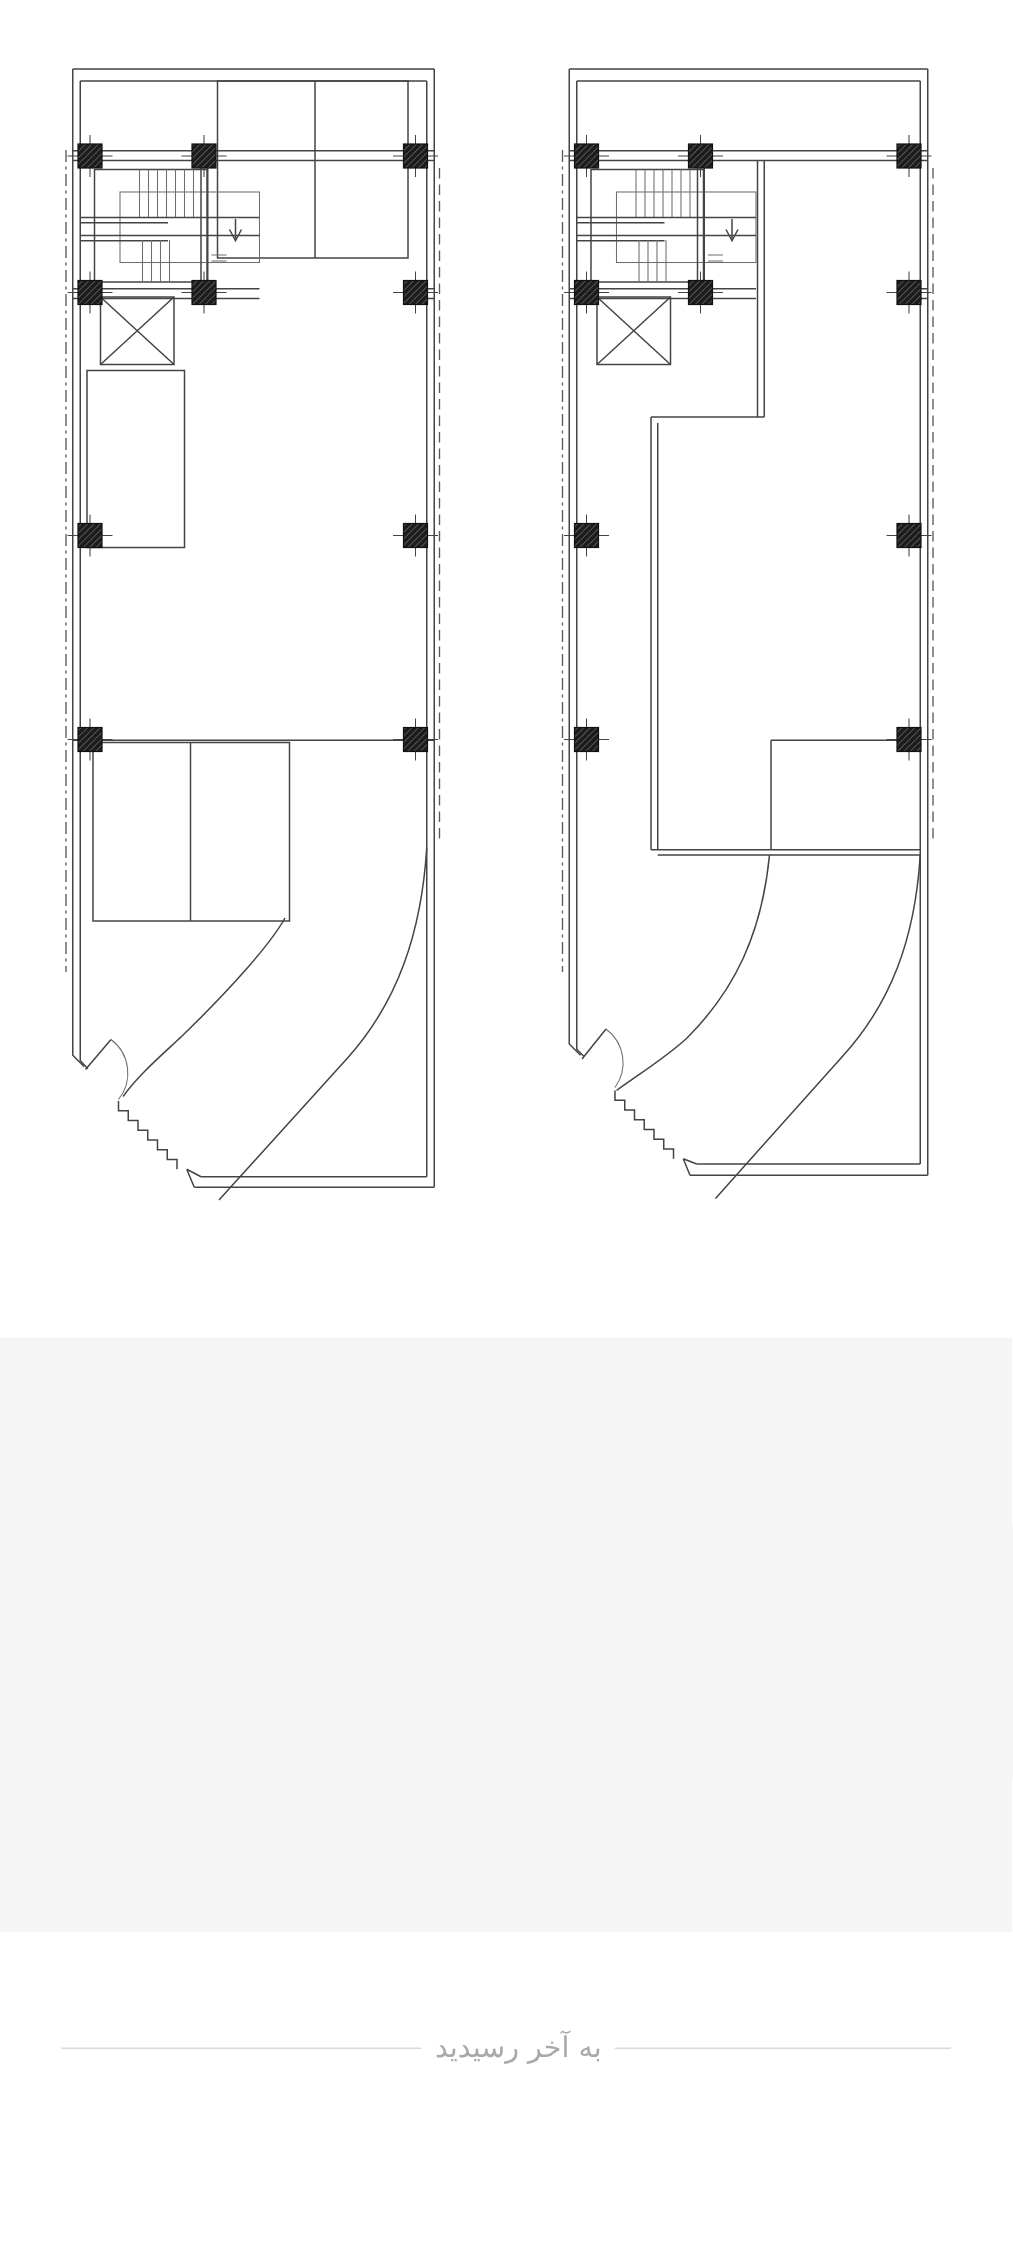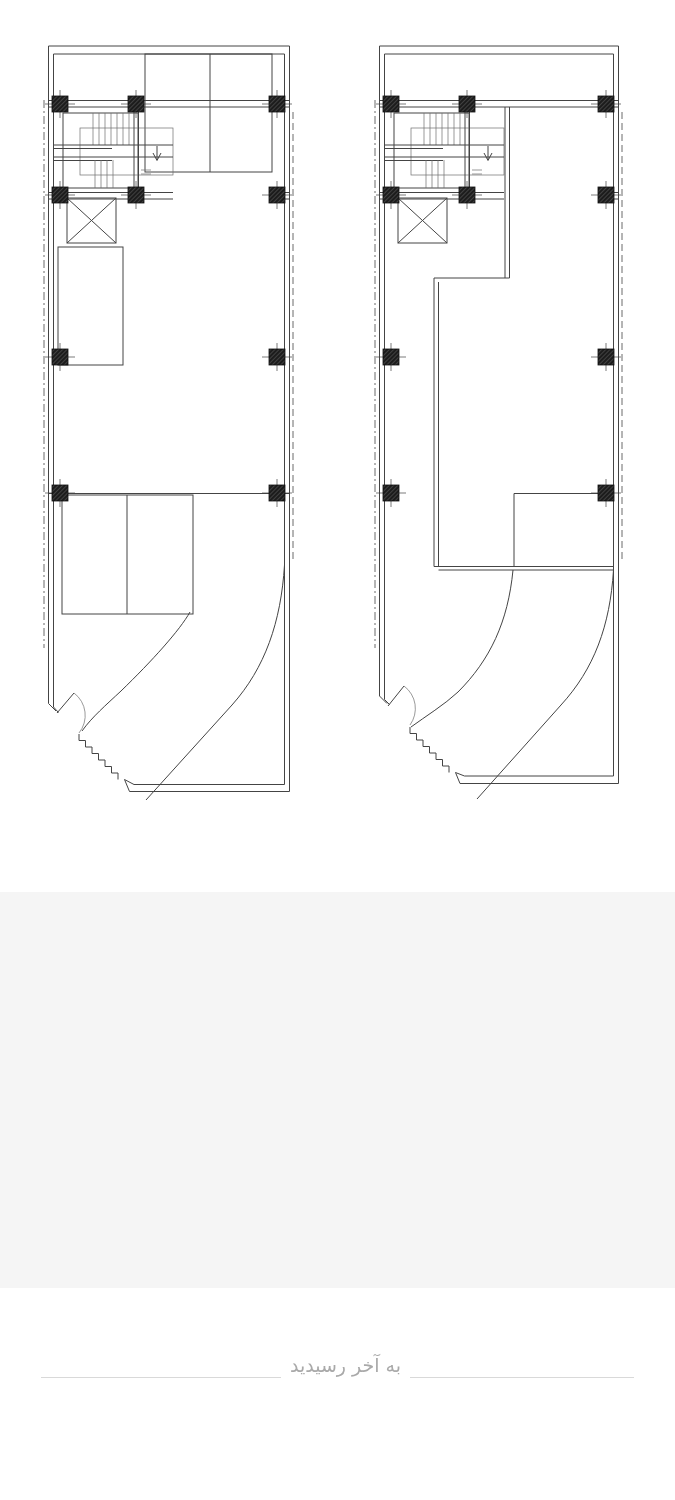--- a/index.html
+++ b/index.html
@@ -12,21 +12,21 @@
   }
   .plans{position:absolute;top:0;left:0;}
   .plans svg{display:block;}
   .placeholder{
     position:absolute;top:892px;left:0;
     width:675px;height:396px;
     background:#f5f5f5;
   }
   .end-row{
     position:absolute;top:1352px;left:0;width:675px;
-    display:flex;align-items:flex-end;justify-content:center;
+    display:flex;align-items:center;justify-content:center;
   }
   .rule{height:1px;background:#d9d9d9;}
   .rule-left{width:240px;margin-right:9px;}
   .rule-right{width:224px;margin-left:9px;}
   .end-text{
     font-size:19px;line-height:26px;
     color:#a9a9a9;
     direction:rtl;
     white-space:nowrap;
     letter-spacing:0.5px;

